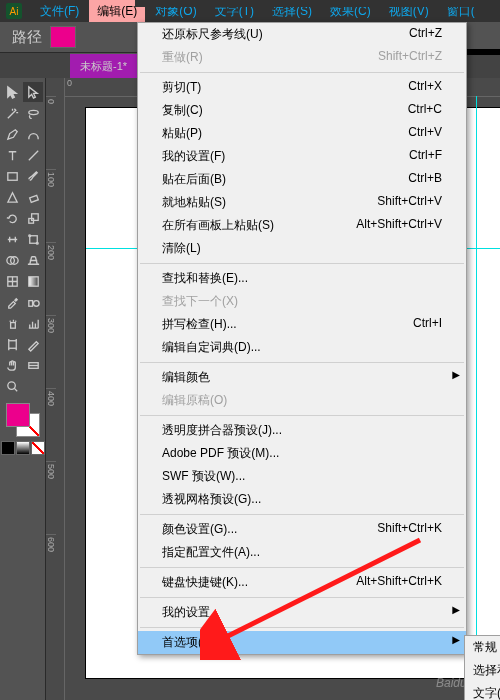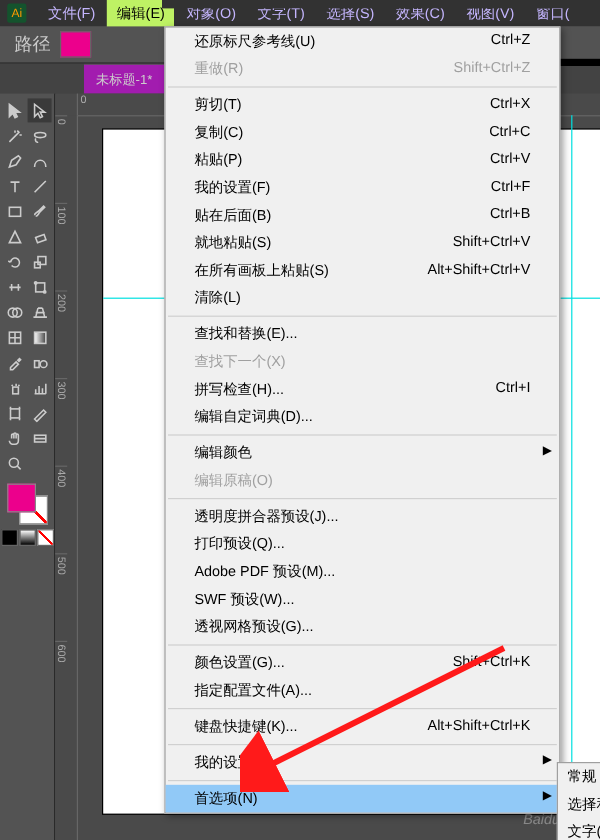--- a/index.html
+++ b/index.html
@@ -1,19 +1,19 @@
 <!DOCTYPE html>
 <html><head>
 <meta charset="utf-8">
 <style>
   html,body{margin:0;padding:0;width:500px;height:700px;overflow:hidden;font-family:"Microsoft YaHei",sans-serif;font-size:12px;background:#4a4a4a;color:#e8e8e8}
   .topbar{height:22px;background:#323232;display:flex;align-items:center;padding-left:6px;gap:2px}
   .ai-logo{width:16px;height:16px;background:#14532d;color:#ff9a00;font-weight:normal;font-size:10px;display:flex;align-items:center;justify-content:center;border-radius:2px;margin-right:8px}
-  .menu-item{padding:3px 8px;color:#c4b5fd;cursor:default}
-  .menu-item.active{background:#bef264;color:#000}
+  .menu-item{padding:3px 8px;color:#0ea5e9;cursor:default}
+  .menu-item.active{background:#fca5a5;color:#000}
   .optbar{height:30px;background:#535353;display:flex;align-items:center;padding-left:12px;gap:8px;border-bottom:1px solid #2a2a2a;position:relative}
   .path-label{color:#ccc;font-size:15px}
   .swatch{width:24px;height:20px;background:#ec008c;border:1px solid #666}
   .tabbar{height:26px;background:#434343;display:flex;align-items:flex-end;padding-left:70px}
   .doctab{background:#a21caf;color:#ccc;font-size:11px;padding:5px 10px;border-top:1px solid #555}
   .main{position:absolute;top:78px;left:0;right:0;bottom:0;display:flex}
   .tools{width:45px;background:#535353;border-right:1px solid #2a2a2a;display:flex;flex-direction:column;align-items:center;padding-top:4px}
   .toolrow{display:flex;gap:1px;margin-bottom:1px}
   .tool{width:20px;height:20px;display:flex;align-items:center;justify-content:center;color:#ccc;font-size:14px}
   .tool.sel{background:#3a3a3a}
@@ -363,23 +363,20 @@
       <span class="dd-arrow">▶</span>
     </div>
     <div class="dd-item disabled">
       <span>编辑原稿(O)</span>
     </div>
     <div class="dd-sep"></div>
     <div class="dd-item">
       <span>透明度拼合器预设(J)...</span>
     </div>
     <div class="dd-item">
-      <span>打印预设(Q)...</span>
-    </div>
-    <div class="dd-item">
       <span>Adobe PDF 预设(M)...</span>
     </div>
     <div class="dd-item">
       <span>SWF 预设(W)...</span>
     </div>
     <div class="dd-item">
       <span>透视网格预设(G)...</span>
     </div>
     <div class="dd-sep"></div>
     <div class="dd-item">

